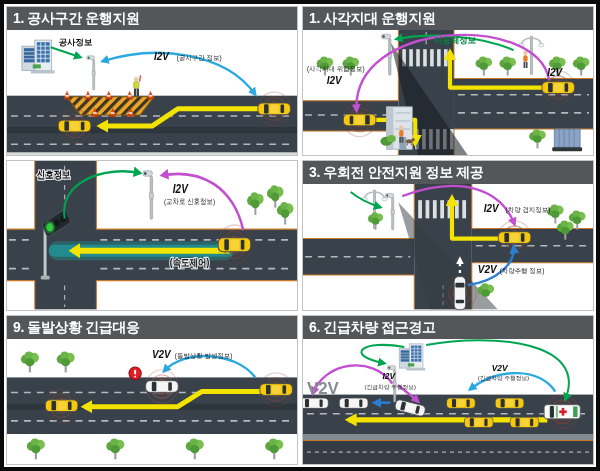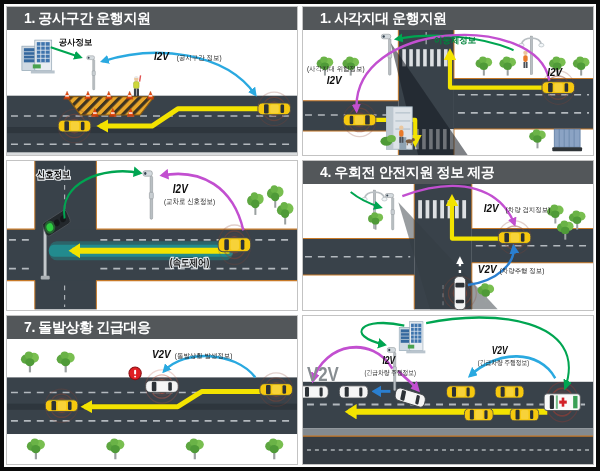--- a/index.html
+++ b/index.html
@@ -1,21 +1,21 @@
 <!DOCTYPE html>
 <html><head>
 <meta charset="utf-8">
 <style>
   *{margin:0;padding:0;box-sizing:border-box}
   body{background:#ffffff;font-family:"Liberation Sans","DejaVu Sans",sans-serif}
   .frame{width:600px;height:471px;border:4px solid #0a0a0a;background:#ffffff;padding:2px;
          display:grid;grid-template-columns:1fr 1fr;grid-template-rows:1fr 1fr 1fr;gap:4px}
   .panel{border:1px solid #c3c3c3;display:flex;flex-direction:column;background:#ffffff;overflow:hidden}
   .panel-header{height:23px;flex:0 0 auto;background:#53575a;color:#ffffff;font-weight:bold;
-                font-size:14px;line-height:23px;padding-left:17px;letter-spacing:-0.4px}
+                font-size:14px;line-height:23px;padding-left:6px;letter-spacing:-0.4px}
   .scene{flex:1;position:relative;overflow:hidden}
   .scene svg{position:absolute;inset:0;width:100%;height:100%}
   svg text{font-family:"Liberation Sans","DejaVu Sans",sans-serif}
   .lbl{font-size:8.5px;font-weight:bold;fill:#0d0d0d}
   .lblg{font-size:8.5px;font-weight:bold;fill:#00843c}
   .proto{font-size:10px;font-weight:bold;font-style:italic;fill:#0d0d0d}
   .proto-sm{font-size:8.5px;font-weight:bold;font-style:italic;fill:#0d0d0d}
   .sub{font-size:6.5px;fill:#222222}
   .sub-sm{font-size:5.8px;fill:#222222}
   .big{font-size:17px;font-weight:bold;fill:#878d91}
@@ -330,21 +330,21 @@
         <text x="30" y="14" class="lbl halo">신호정보</text>
         <text x="167" y="27" class="proto">I2V</text>
         <text x="158" y="36" class="sub">(교차로 신호정보)</text>
         <text x="164" y="88" class="lbl halo">(속도제어)</text>
       </svg>
     </div>
   </section>
 
   <section class="panel">
     <header class="panel-header">
-      <span>4. 우회전 안전지원 정보 제공</span>
+      <span>3. 우회전 안전지원 정보 제공</span>
     </header>
     <div class="scene">
       <svg viewBox="0 0 292 124" preserveAspectRatio="none">
         <g>
           <rect x="112" y="0" width="58" height="124" fill="#39424a"></rect>
           <rect x="170" y="44" width="122" height="34" fill="#39424a"></rect>
           <rect x="0" y="54" width="112" height="36" fill="#39424a"></rect>
           <line x1="174" y1="61" x2="290" y2="61" class="lane"></line>
           <line x1="2" y1="72" x2="108" y2="72" class="lane"></line>
           <line x1="141" y1="100" x2="141" y2="122" class="lane2"></line>
@@ -387,21 +387,21 @@
         <text x="182" y="28" class="proto">I2V</text>
         <text x="204" y="28" class="sub">(차량 검지정보)</text>
         <text x="176" y="88" class="proto">V2V</text>
         <text x="198" y="88" class="sub">(차량주행 정보)</text>
       </svg>
     </div>
   </section>
 
   <section class="panel">
     <header class="panel-header">
-      <span>7. 돌발상황 긴급대응</span>
+      <span>9. 돌발상황 긴급대응</span>
     </header>
     <div class="scene">
       <svg viewBox="0 0 292 124" preserveAspectRatio="none">
         <g>
           <rect x="0" y="38" width="292" height="56" fill="#39424a"></rect>
           <rect x="0" y="64" width="292" height="6" fill="#2e363d"></rect>
           <line x1="4" y1="53" x2="288" y2="53" class="lane"></line>
           <line x1="4" y1="81" x2="288" y2="81" class="lane"></line>
         </g>
         <use href="#sym-tree" x="12" y="10" width="22" height="24"></use>
@@ -435,20 +435,23 @@
             <use href="#sym-car" x="38" y="59" width="34" height="14"></use>
           </g>
         <path d="M250,38 C230,12 178,10 158,32" class="arr ab"></path>
         <text x="146" y="19" class="proto">V2V</text>
         <text x="169" y="19" class="sub">(돌발상황 발생정보)</text>
       </svg>
     </div>
   </section>
 
   <section class="panel">
+    <header class="panel-header">
+      <span>6. 긴급차량 접근경고</span>
+    </header>
     <div class="scene">
       <svg viewBox="0 0 292 124" preserveAspectRatio="none">
         <g>
           <rect x="0" y="55" width="292" height="39" fill="#39424a"></rect>
           <line x1="4" y1="74" x2="288" y2="74" class="lane"></line>
           <rect x="0" y="94" width="292" height="6" fill="#838a90"></rect>
           <rect x="0" y="100" width="292" height="24" fill="#353c43"></rect>
           <line x1="0" y1="100.5" x2="292" y2="100.5" class="curb"></line>
           <line x1="4" y1="112" x2="288" y2="112" class="lane2"></line>
         </g>

